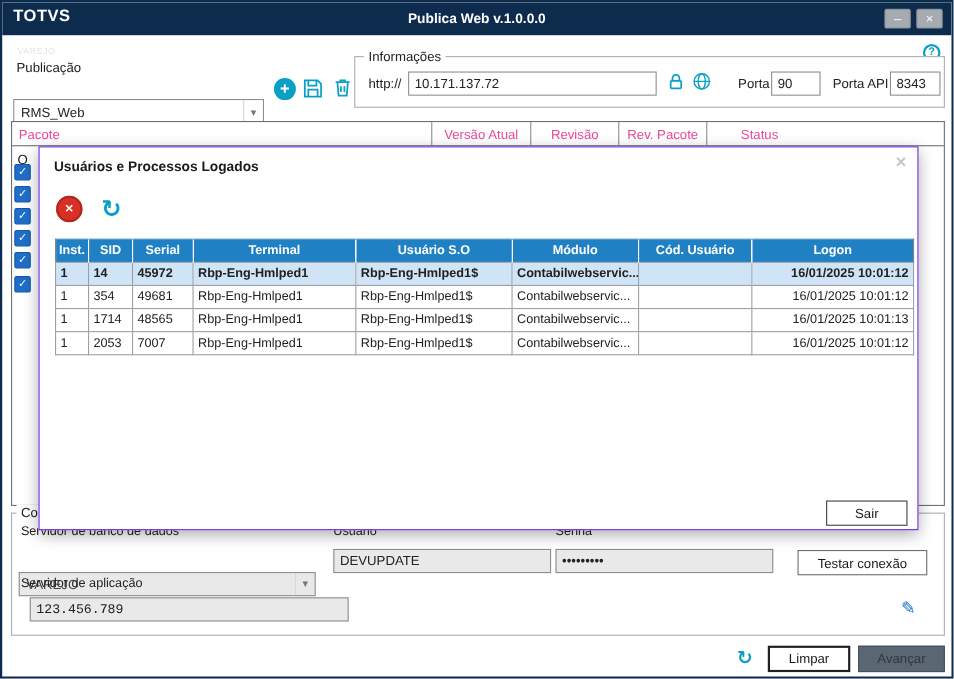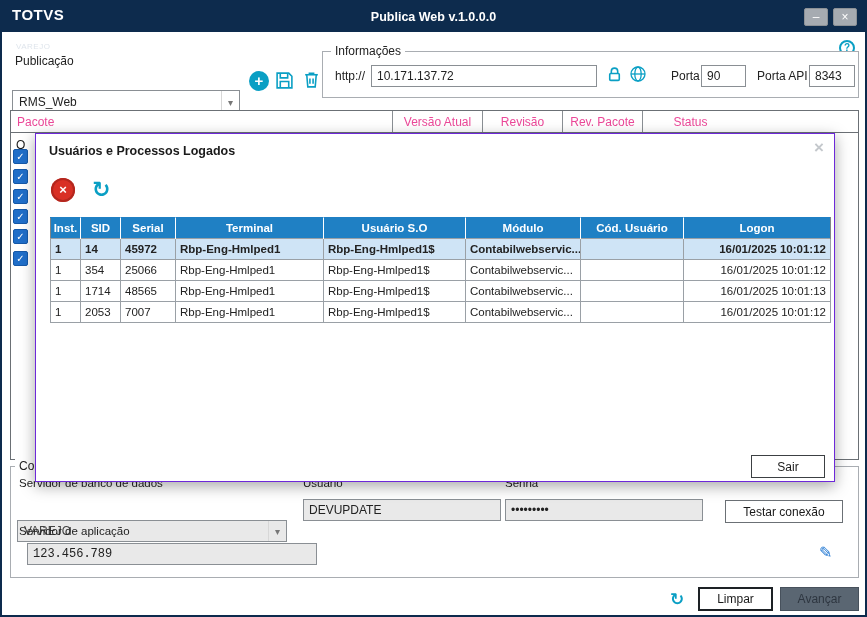--- a/index.html
+++ b/index.html
@@ -219,21 +219,21 @@
           <td>45972</td>
           <td>Rbp-Eng-Hmlped1</td>
           <td>Rbp-Eng-Hmlped1$</td>
           <td>Contabilwebservic...</td>
           <td></td>
           <td class="num-right">16/01/2025 10:01:12</td>
         </tr>
         <tr>
           <td>1</td>
           <td>354</td>
-          <td>25066</td>
+          <td>49681</td>
           <td>Rbp-Eng-Hmlped1</td>
           <td>Rbp-Eng-Hmlped1$</td>
           <td>Contabilwebservic...</td>
           <td></td>
           <td class="num-right">16/01/2025 10:01:12</td>
         </tr>
         <tr>
           <td>1</td>
           <td>1714</td>
           <td>48565</td>

